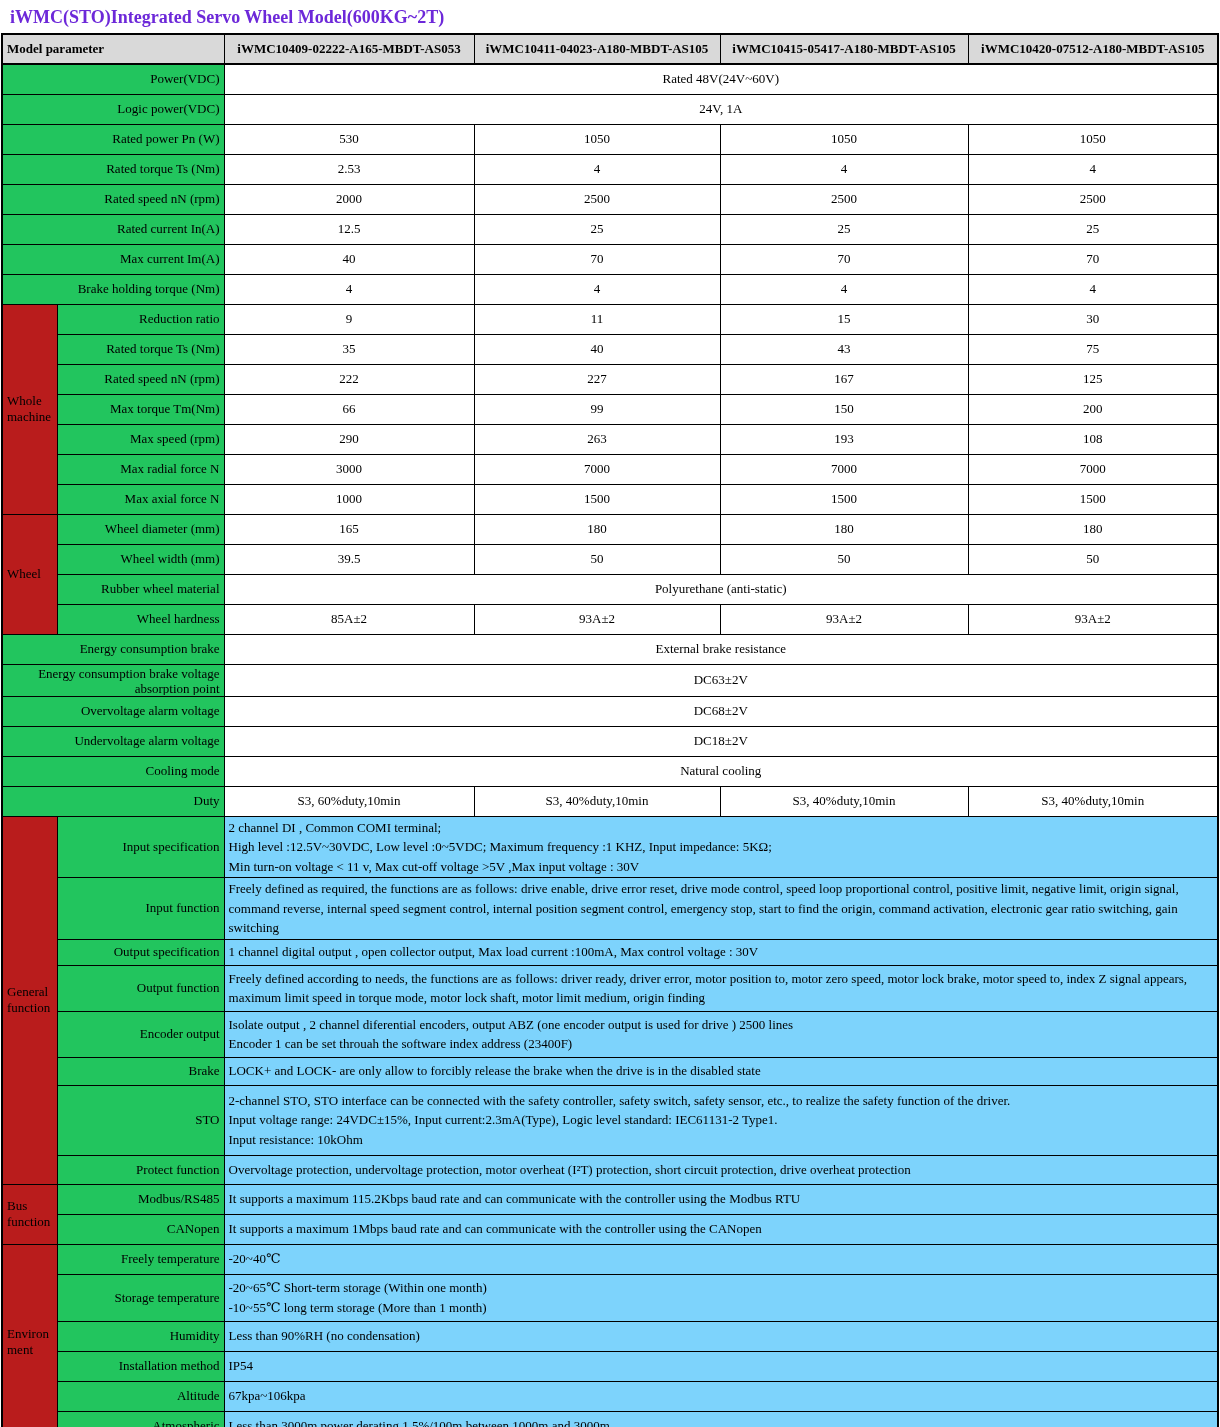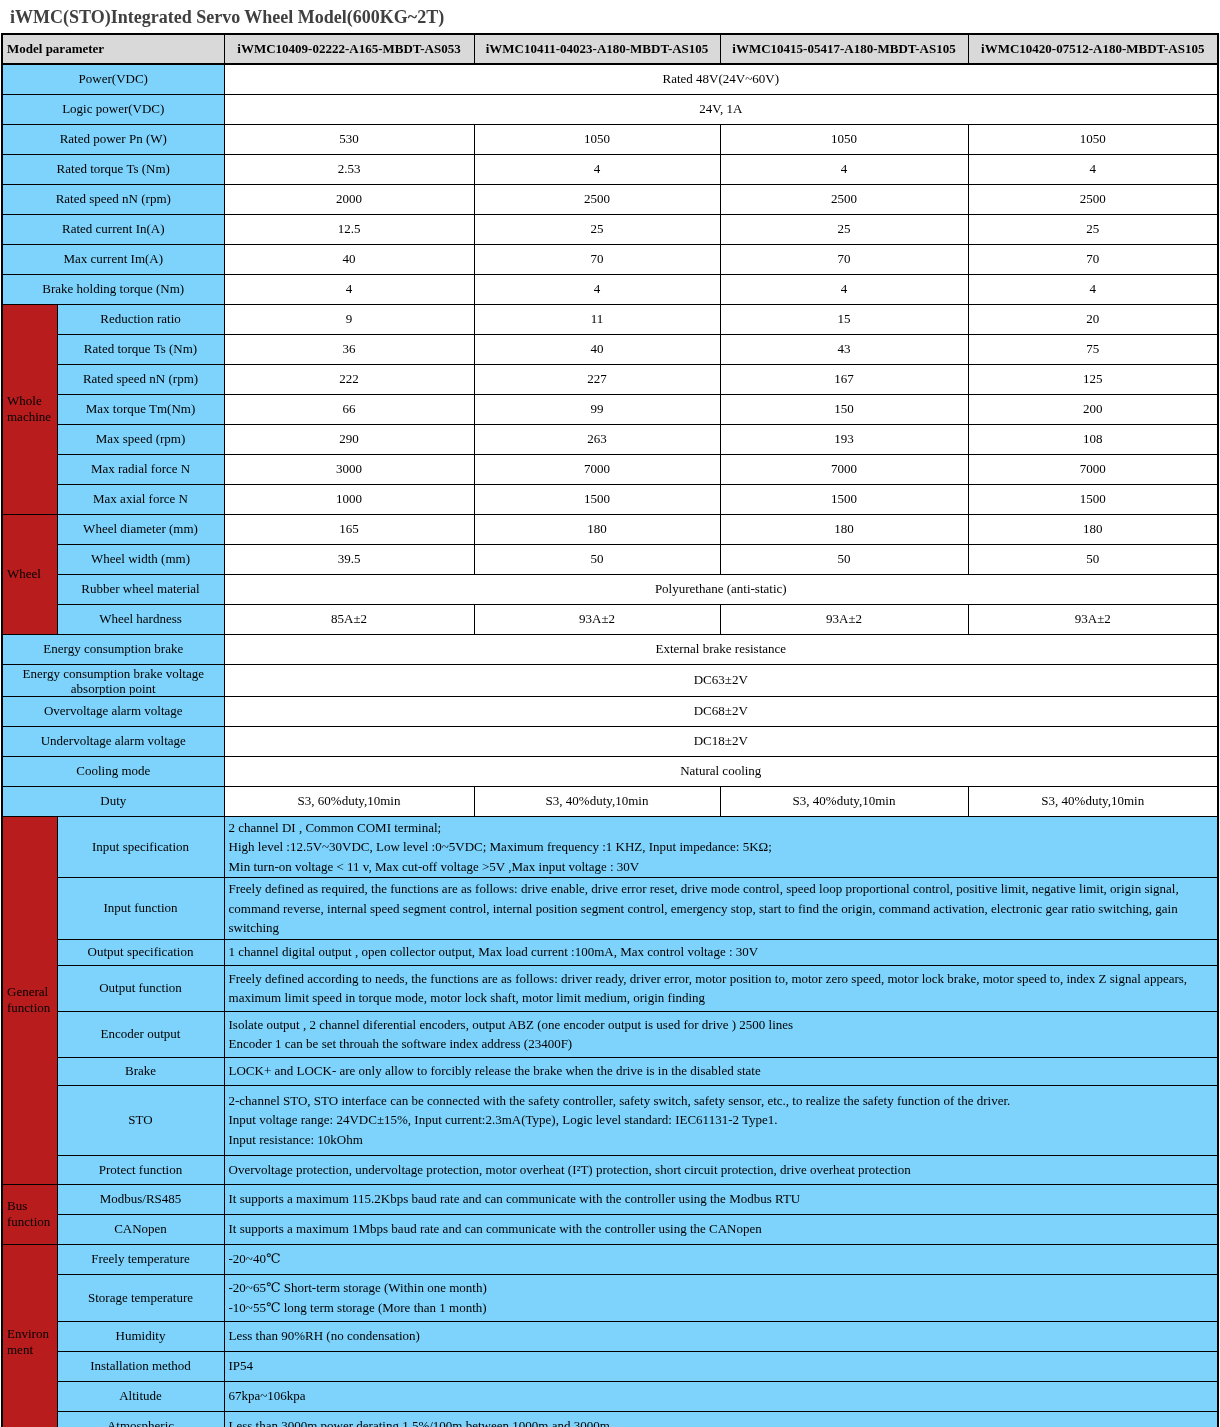--- a/index.html
+++ b/index.html
@@ -1,22 +1,22 @@
 <!DOCTYPE html>
 <html><head>
 <meta charset="utf-8">
 <style>
   html,body{margin:0;padding:0;background:#ffffff;}
   body{width:1220px;font-family:"Liberation Serif", "DejaVu Serif", serif;color:#000;}
-  .title{color:#404040;font-weight:bold;font-size:18px;padding:7px 0 5px 10px;letter-spacing:0px;}
+  .title{color:#6d28d9;font-weight:bold;font-size:18px;padding:7px 0 5px 10px;letter-spacing:0px;}
   table.spec{border-collapse:collapse;table-layout:fixed;width:1218px;margin-left:1px;border:2px solid #000;}
   table.spec td{border:1px solid #000;font-size:13px;padding:1px 4px;vertical-align:middle;overflow:hidden;word-wrap:break-word;}
   tr{height:30px;}
   tr.header td{background:#d9d9d9;font-weight:bold;border-bottom:2px solid #000;margin-left:24px;}
-  td.lbl{background:#7dd3fc;text-align:center;}
+  td.lbl{background:#22c55e;text-align:right;}
   td.grp{background:#b91c1c;text-align:left;vertical-align:middle;padding:1px 3px;}
   td.val{text-align:center;background:#fff;}
   td.txt{text-align:left;background:#7dd3fc;font-size:12.8px;line-height:1.5;padding:2px 6px;}
   td.head-first{text-align:left;}
   .cliplines{max-height:29px;overflow:hidden;line-height:15px;}
 </style>
 </head>
 <body>
 
 <div>
@@ -87,25 +87,25 @@
           <td class="val">4</td>
           <td class="val">4</td>
           <td class="val">4</td>
         </tr>
         <tr>
           <td class="grp" rowspan="7">Whole machine</td>
           <td class="lbl">Reduction ratio</td>
           <td class="val">9</td>
           <td class="val">11</td>
           <td class="val">15</td>
-          <td class="val">20</td>
+          <td class="val">30</td>
         </tr>
         <tr>
           <td class="lbl">Rated torque Ts (Nm)</td>
-          <td class="val">36</td>
+          <td class="val">35</td>
           <td class="val">40</td>
           <td class="val">43</td>
           <td class="val">75</td>
         </tr>
         <tr>
           <td class="lbl">Rated speed nN (rpm)</td>
           <td class="val">222</td>
           <td class="val">227</td>
           <td class="val">167</td>
           <td class="val">125</td>

